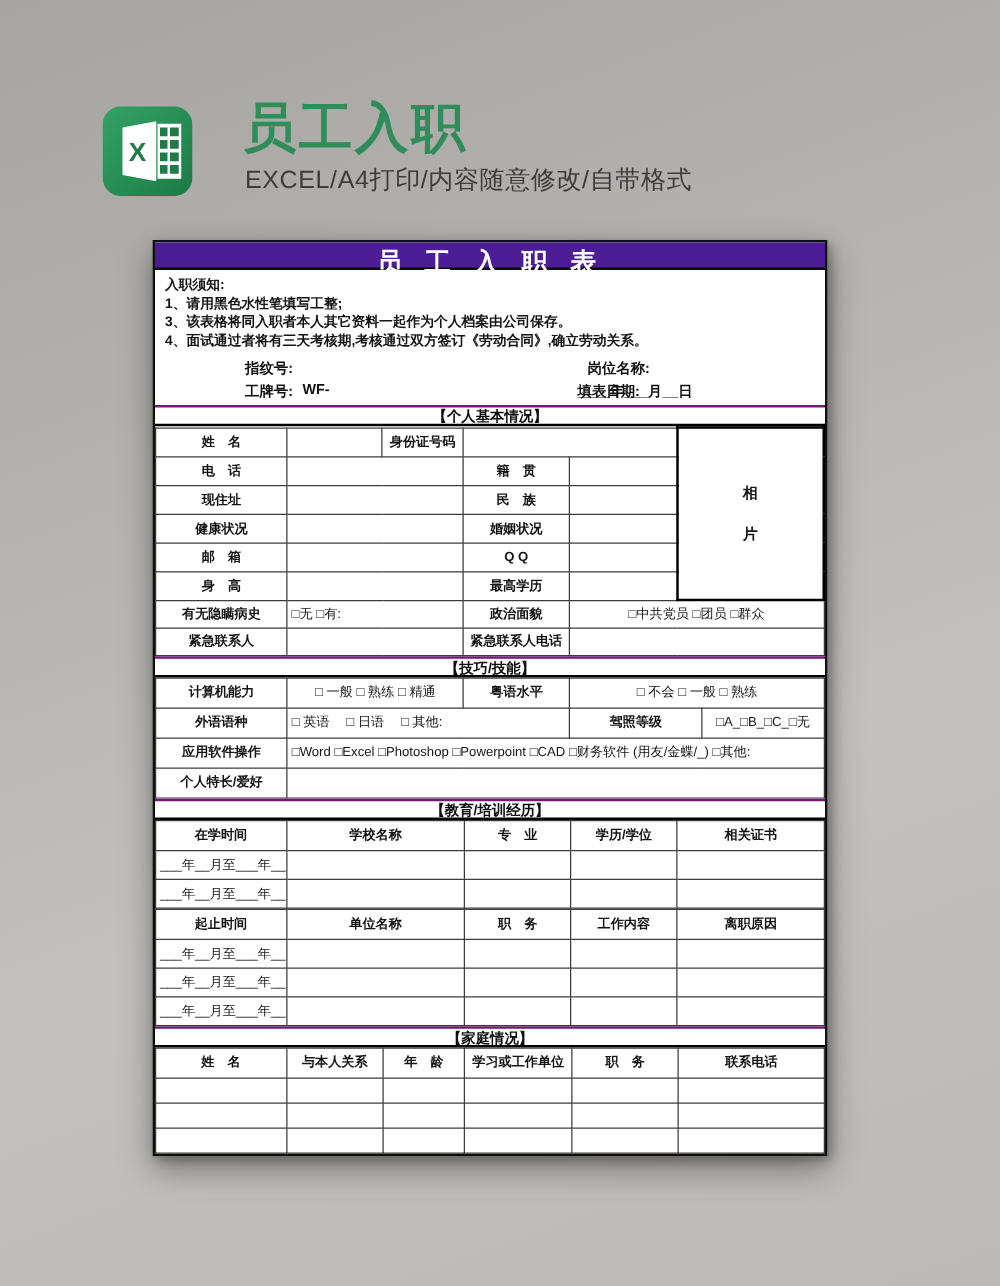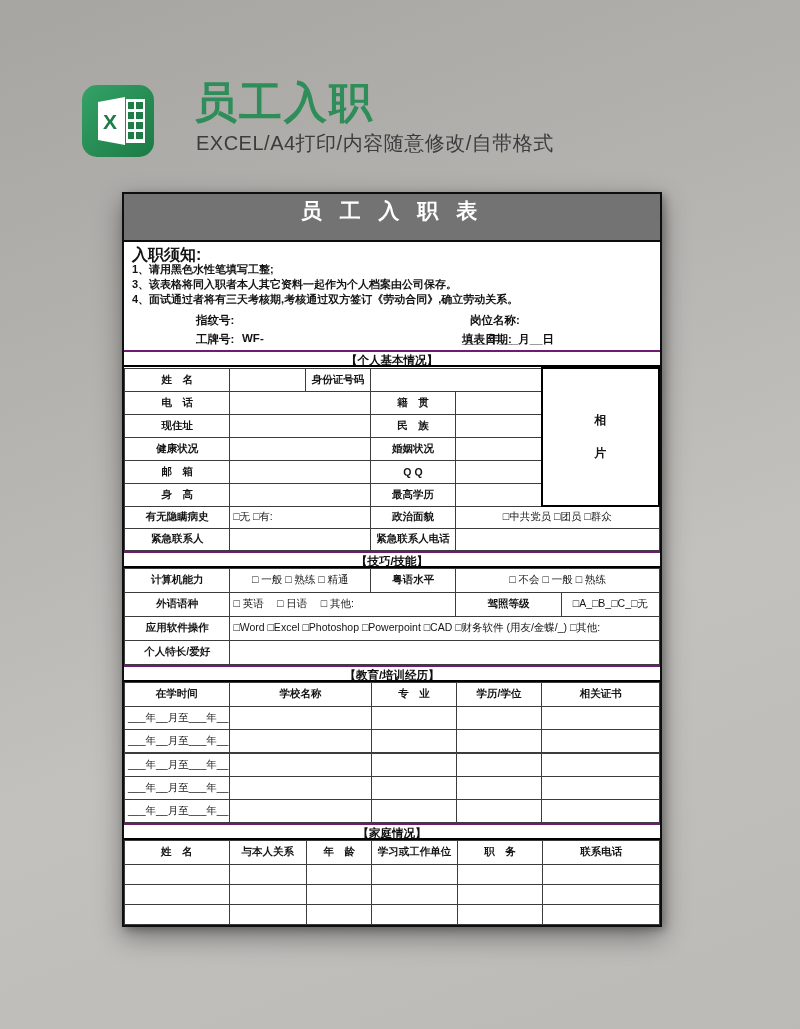--- a/index.html
+++ b/index.html
@@ -21,26 +21,26 @@
     font-size:20px; color:#3c3c3c; letter-spacing:0.5px;
   }
 
   
   .sheet {
     position:absolute; left:122px; top:192px; width:540px;
     background:#fff; border:2px solid #0e0e0e;
     box-shadow:0 10px 25px rgba(0,0,0,.38), 3px 3px 8px rgba(0,0,0,.28);
   }
   .form-title {
-    height:48px; line-height:34px; background:#737373;
+    height:22px; line-height:34px; background:#4c1d95;
     color:#fff; font-size:21px; font-weight:bold; text-align:center;
     letter-spacing:6px; border-bottom:2px solid #0c0c0c;
   }
   .notice { padding:5px 8px 3px 8px; color:#141414; }
-  .notice-heading { font-size:16px; font-weight:bold; line-height:15px; }
+  .notice-heading { font-size:11px; font-weight:bold; line-height:15px; }
   .notice-item { font-size:11px; font-weight:bold; line-height:15px; }
 
   .meta { position:relative; height:40px; font-size:11.5px; font-weight:bold; color:#111; }
   .meta span { position:absolute; white-space:nowrap; }
   .m-finger { left:72px;  top:3px; }
   .m-pos    { left:346px; top:3px; }
   .m-badge  { left:72px;  top:22px; }
   .m-badge-val { left:118px; top:22px; }
   .m-date   { left:338px; top:22px; }
 
@@ -256,20 +256,27 @@
 
   <table>
     <colgroup>
         <col style="width:104px">
         <col style="width:142px">
         <col style="width:84px">
         <col style="width:85px">
         <col style="width:117px">
       </colgroup>
     <tbody>
+        <tr class="h24">
+      <td class="hdr">起止时间</td>
+      <td class="hdr">单位名称</td>
+      <td class="hdr">职　务</td>
+      <td class="hdr">工作内容</td>
+      <td class="hdr">离职原因</td>
+    </tr>
     <tr>
       <td class="chk">___年__月至___年__月</td>
       <td></td>
       <td></td>
       <td></td>
       <td></td>
     </tr>
     <tr>
       <td class="chk">___年__月至___年__月</td>
       <td></td>

